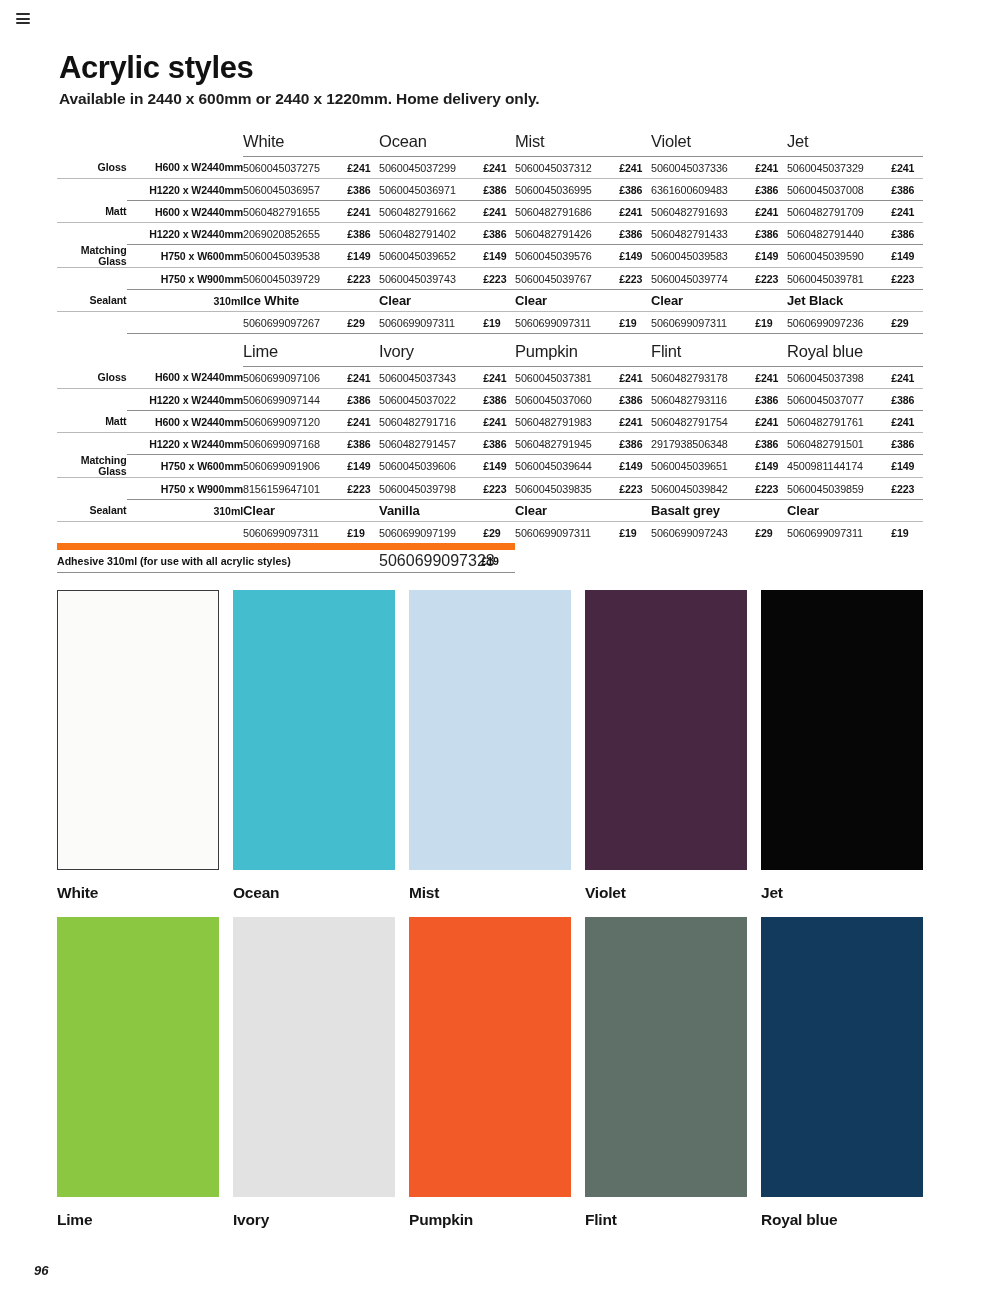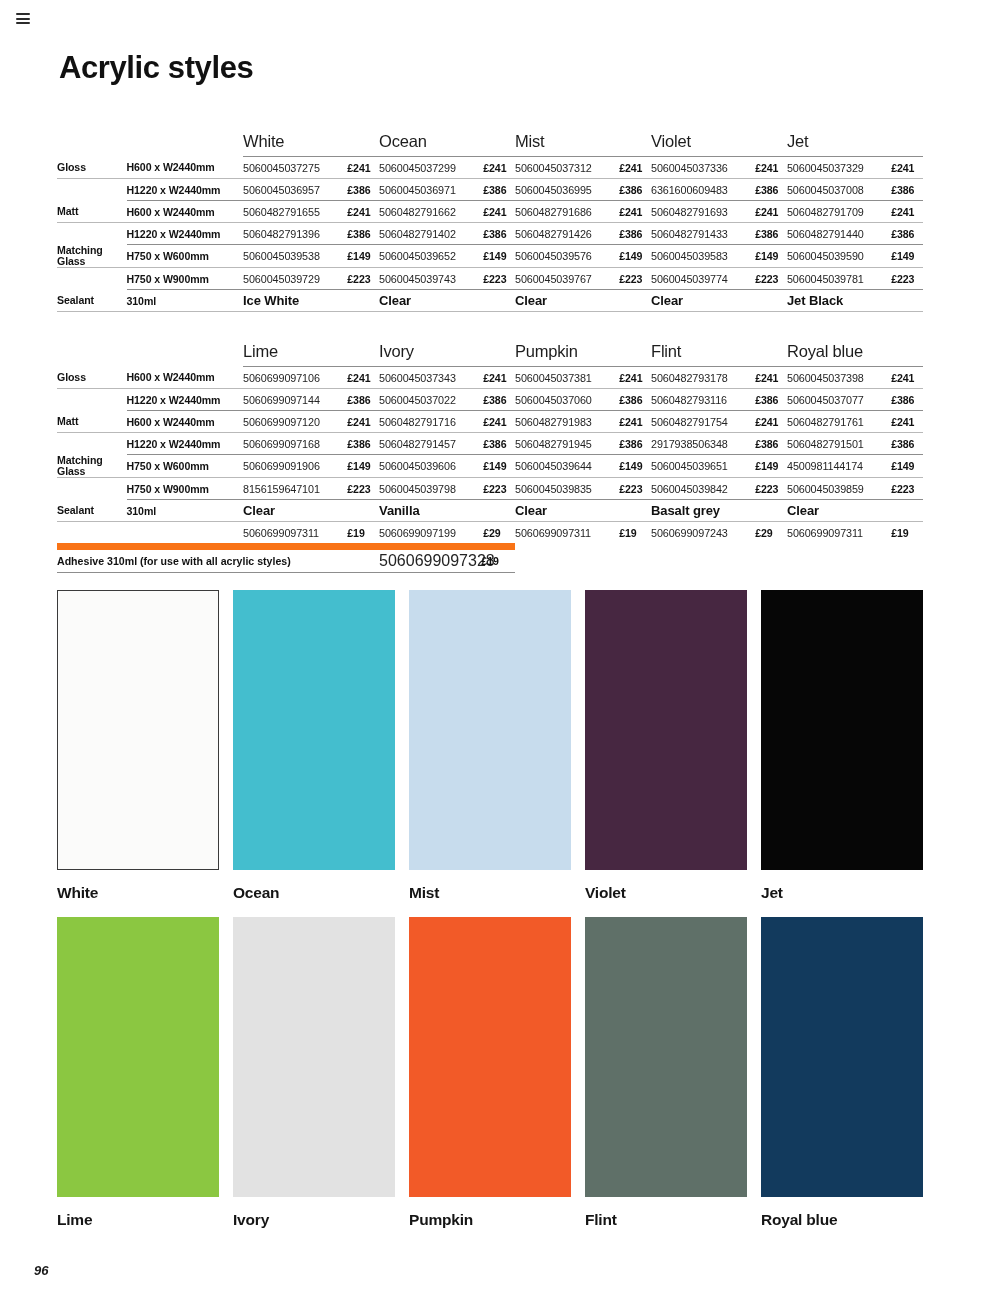--- a/index.html
+++ b/index.html
@@ -105,20 +105,21 @@
     border-bottom: 1px solid #b9b9b9;
     font-size: 10.8px;
     color: #242424;
     letter-spacing: -0.1px;
   }
   .tbl tr.data td.cat,
   .tbl tr.data td.size {
     font-weight: bold;
     font-size: 10.6px;
     color: #121212;
+    text-align: right;
   }
   .tbl tr.data td.cat { line-height: 11px; }
   .tbl tr.data td.price {
     font-weight: bold;
     font-size: 10.6px;
     color: #111111;
     padding-left: 2px;
   }
   .tbl tr.data td.sealname {
     font-weight: bold;
@@ -194,20 +195,21 @@
 
 <div class="page">
 
   <div class="corner-icon">
     <i></i>
     <i></i>
     <i></i>
   </div>
 
   <div class="title">Acrylic styles</div>
+  <div class="subtitle">Available in 2440 x 600mm or 2440 x 1220mm. Home delivery only.</div>
 
   <table class="tbl first" id="table-1">
     <colgroup>
       <col class="c-cat">
         <col class="c-size">
       <col class="c-code">
         <col class="c-price">
       <col class="c-code">
         <col class="c-price">
       <col class="c-code">
@@ -265,21 +267,21 @@
           <td class="code">5060482791686</td>
           <td class="price">£241</td>
           <td class="code">5060482791693</td>
           <td class="price">£241</td>
           <td class="code">5060482791709</td>
           <td class="price">£241</td>
         </tr>
         <tr class="data thick nocat">
           <td class="cat"></td>
           <td class="size">H1220 x W2440mm</td>
-          <td class="code">5060482791396</td>
+          <td class="code">2069020852655</td>
           <td class="price">£386</td>
           <td class="code">5060482791402</td>
           <td class="price">£386</td>
           <td class="code">5060482791426</td>
           <td class="price">£386</td>
           <td class="code">5060482791433</td>
           <td class="price">£386</td>
           <td class="code">5060482791440</td>
           <td class="price">£386</td>
         </tr>
@@ -312,20 +314,34 @@
           <td class="price">£223</td>
         </tr>
         <tr class="data">
           <td class="cat">Sealant</td>
           <td class="size">310ml</td>
           <td class="sealname" colspan="2">Ice White</td>
           <td class="sealname" colspan="2">Clear</td>
           <td class="sealname" colspan="2">Clear</td>
           <td class="sealname" colspan="2">Clear</td>
           <td class="sealname" colspan="2">Jet Black</td>
+        </tr>
+        <tr class="data thick nocat">
+          <td class="cat"></td>
+          <td class="size"></td>
+          <td class="code">5060699097267</td>
+          <td class="price">£29</td>
+          <td class="code">5060699097311</td>
+          <td class="price">£19</td>
+          <td class="code">5060699097311</td>
+          <td class="price">£19</td>
+          <td class="code">5060699097311</td>
+          <td class="price">£19</td>
+          <td class="code">5060699097236</td>
+          <td class="price">£29</td>
         </tr>
       </tbody>
   </table>
 
   <table class="tbl second" id="table-2">
     <colgroup>
       <col class="c-cat">
         <col class="c-size">
       <col class="c-code">
         <col class="c-price">

